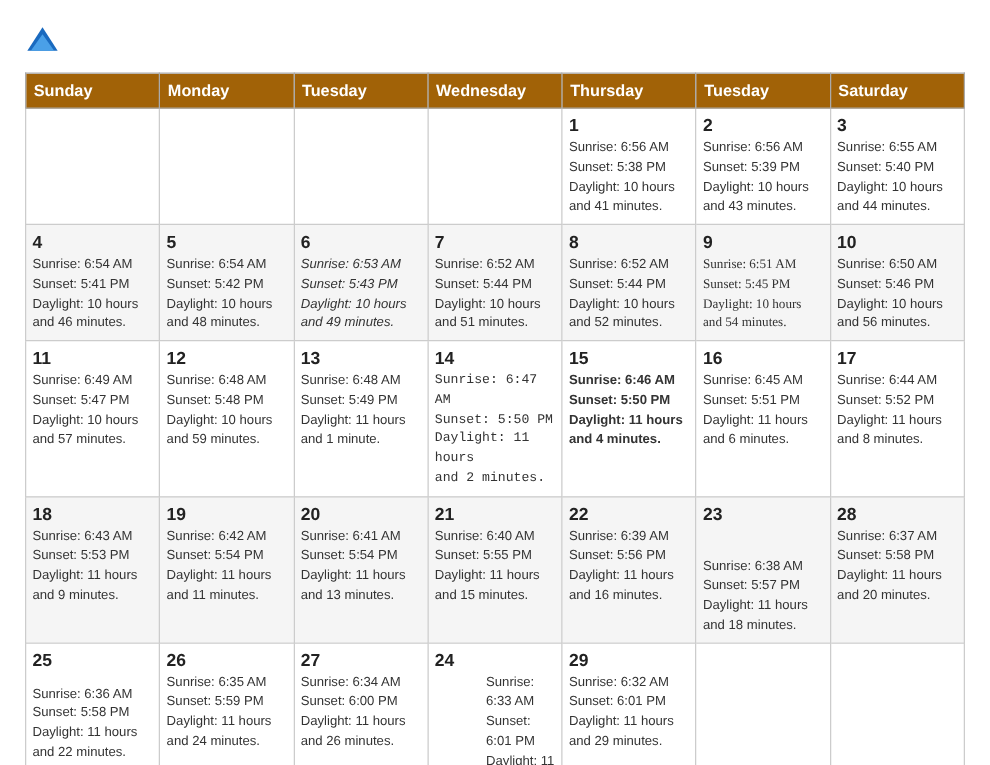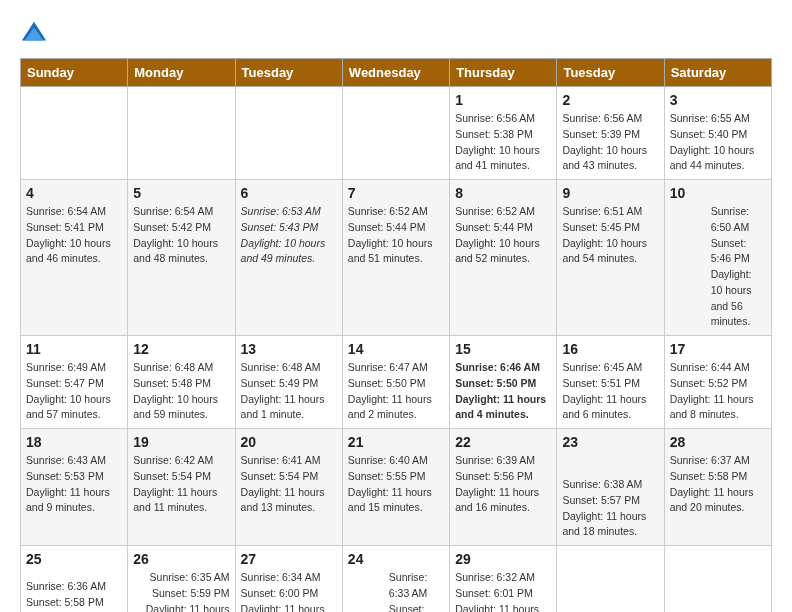--- a/index.html
+++ b/index.html
@@ -177,28 +177,28 @@
         </td>
         <td>
           <span class="day-number">8</span>
           <div class="day-detail" style="white-space: pre-line;">Sunrise: 6:52 AM
 Sunset: 5:44 PM
 Daylight: 10 hours
 and 52 minutes.</div>
         </td>
         <td>
           <span class="day-number">9</span>
-          <div class="day-detail" style="white-space: pre-line;">Sunrise: 6:51 AM
+          <div class="day-detail" style="white-space: pre-line; font-family: Liberation Serif, serif;">Sunrise: 6:51 AM
 Sunset: 5:45 PM
 Daylight: 10 hours
 and 54 minutes.</div>
         </td>
         <td>
           <span class="day-number">10</span>
-          <div class="day-detail" style="white-space: pre-line; margin-left: 41px;">Sunrise: 6:50 AM
+          <div class="day-detail" style="white-space: pre-line;">Sunrise: 6:50 AM
 Sunset: 5:46 PM
 Daylight: 10 hours
 and 56 minutes.</div>
         </td>
       </tr>
       <tr>
         <td>
           <span class="day-number">11</span>
           <div class="day-detail" style="white-space: pre-line;">Sunrise: 6:49 AM
 Sunset: 5:47 PM
@@ -214,21 +214,21 @@
         </td>
         <td>
           <span class="day-number">13</span>
           <div class="day-detail" style="white-space: pre-line;">Sunrise: 6:48 AM
 Sunset: 5:49 PM
 Daylight: 11 hours
 and 1 minute.</div>
         </td>
         <td>
           <span class="day-number">14</span>
-          <div class="day-detail" style="white-space: pre-line;">Sunrise: 6:47 AM
+          <div class="day-detail" style="white-space: pre-line; font-family: Liberation Mono, monospace;">Sunrise: 6:47 AM
 Sunset: 5:50 PM
 Daylight: 11 hours
 and 2 minutes.</div>
         </td>
         <td>
           <span class="day-number">15</span>
           <div class="day-detail" style="white-space: pre-line; font-weight: bold;">Sunrise: 6:46 AM
 Sunset: 5:50 PM
 Daylight: 11 hours
 and 4 minutes.</div>
@@ -302,21 +302,21 @@
       <tr>
         <td>
           <span class="day-number">25</span>
           <div class="day-detail" style="white-space: pre-line; margin-top: 12px;">Sunrise: 6:36 AM
 Sunset: 5:58 PM
 Daylight: 11 hours
 and 22 minutes.</div>
         </td>
         <td>
           <span class="day-number">26</span>
-          <div class="day-detail" style="white-space: pre-line; text-align: right;">Sunrise: 6:35 AM
+          <div class="day-detail" style="white-space: pre-line;">Sunrise: 6:35 AM
 Sunset: 5:59 PM
 Daylight: 11 hours
 and 24 minutes.</div>
         </td>
         <td>
           <span class="day-number">27</span>
           <div class="day-detail" style="white-space: pre-line;">Sunrise: 6:34 AM
 Sunset: 6:00 PM
 Daylight: 11 hours
 and 26 minutes.</div>

